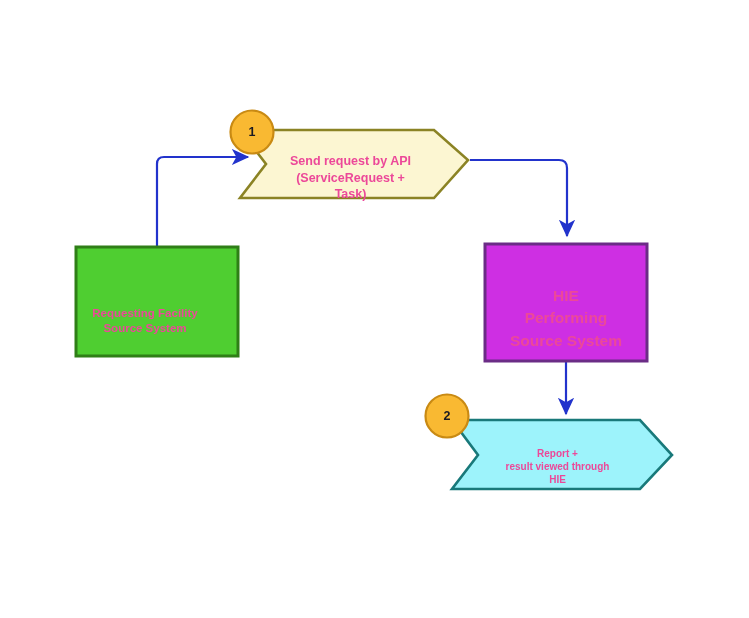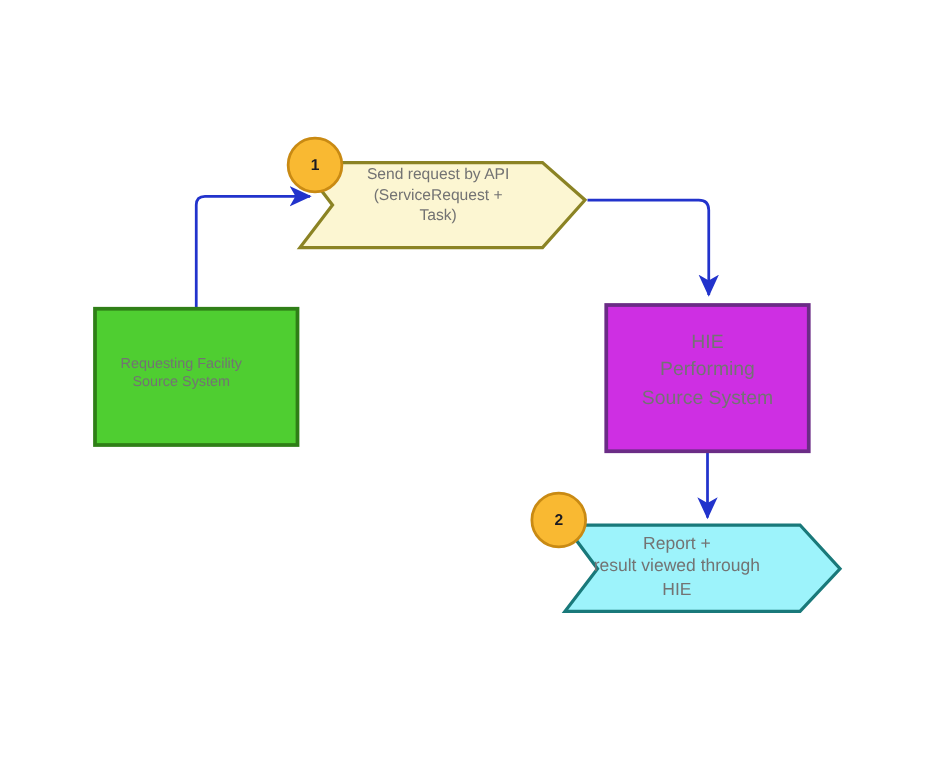--- a/index.html
+++ b/index.html
@@ -21,25 +21,26 @@
   }
   #diagram-svg {
     position: absolute;
     left: 0;
     top: 0;
   }
   
   .shape-label {
     position: absolute;
     text-align: center;
-    color: #737373;
-    font-weight: normal;
+    color: #ec4899;
+    font-weight: bold;
     line-height: 1.32;
     white-space: pre;
     pointer-events: none;
+    margin-top: 22px;
   }
   #label-api {
     left: 253px;
     top: 131px;
     width: 195px;
     font-size: 12.5px;
   }
   #label-requesting {
     left: 76px;
     top: 284px;
@@ -47,24 +48,24 @@
     font-size: 11.5px;
   }
   #label-hie {
     left: 485px;
     top: 263px;
     width: 162px;
     font-size: 15.5px;
     line-height: 1.45;
   }
   #label-report {
-    left: 444px;
+    left: 460px;
     top: 425px;
     width: 195px;
-    font-size: 14px;
+    font-size: 10px;
   }
   .badge-number {
     position: absolute;
     width: 44px;
     height: 44px;
     display: flex;
     align-items: center;
     justify-content: center;
     font-size: 12.5px;
     font-weight: bold;

